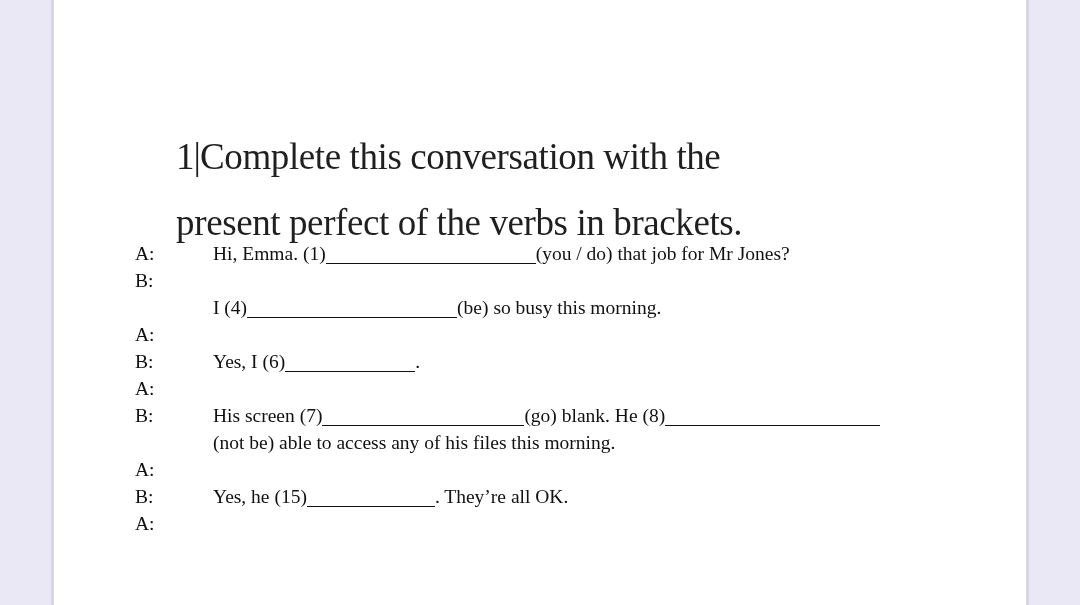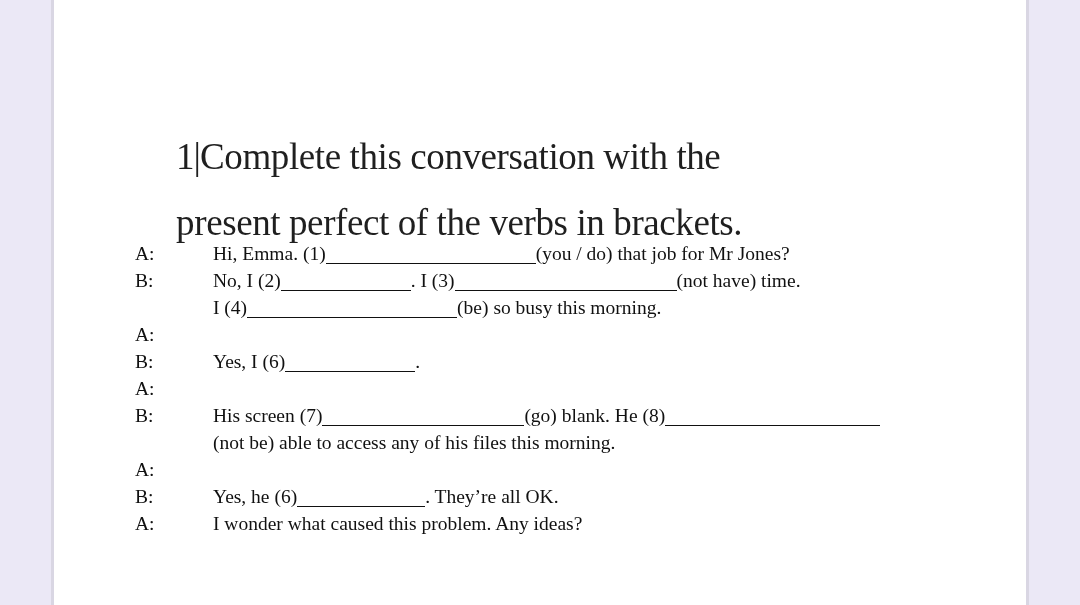--- a/index.html
+++ b/index.html
@@ -108,21 +108,20 @@
       <span>present perfect of the verbs in brackets.</span>
     </h1>
 
     <div id="exercise">
         <div class="ex-line">
           <span class="speaker">A:</span>
           <span class="utterance"><span class="sp">Hi, Emma. (1) </span><span class="blank" style="width: 210px;"></span><span class="sp"> (you / do) that job for Mr Jones?</span></span>
         </div>
         <div class="ex-line">
           <span class="speaker">B:</span>
-          <span class="utterance"><span class="sp">No, I (2) </span><span class="blank" style="width: 130px;"></span><span class="sp"> . I (3) </span><span class="blank" style="width: 222px;"></span><span class="sp"> (not have) time.</span></span>
         </div>
         <div class="ex-line">
           <span class="speaker"></span>
           <span class="utterance"><span class="sp">I (4) </span><span class="blank" style="width: 210px;"></span><span class="sp"> (be) so busy this morning.</span></span>
         </div>
         <div class="ex-line">
           <span class="speaker">A:</span>
         </div>
         <div class="ex-line">
           <span class="speaker">B:</span>
@@ -137,22 +136,21 @@
         </div>
         <div class="ex-line">
           <span class="speaker"></span>
           <span class="utterance"><span class="sp">(not be) able to access any of his files this morning.</span></span>
         </div>
         <div class="ex-line">
           <span class="speaker">A:</span>
         </div>
         <div class="ex-line">
           <span class="speaker">B:</span>
-          <span class="utterance"><span class="sp">Yes, he (6) </span><span class="blank" style="width: 128px;"></span><span class="sp"> . They’re all OK.</span></span>
+          <span class="utterance"><span class="sp">Yes, he (15) </span><span class="blank" style="width: 128px;"></span><span class="sp"> . They’re all OK.</span></span>
         </div>
         <div class="ex-line">
           <span class="speaker">A:</span>
-          <span class="utterance"><span class="sp">I wonder what caused this problem. Any ideas?</span></span>
         </div>
       </div>
 
   </div>
 </div>
 
 </body></html>

